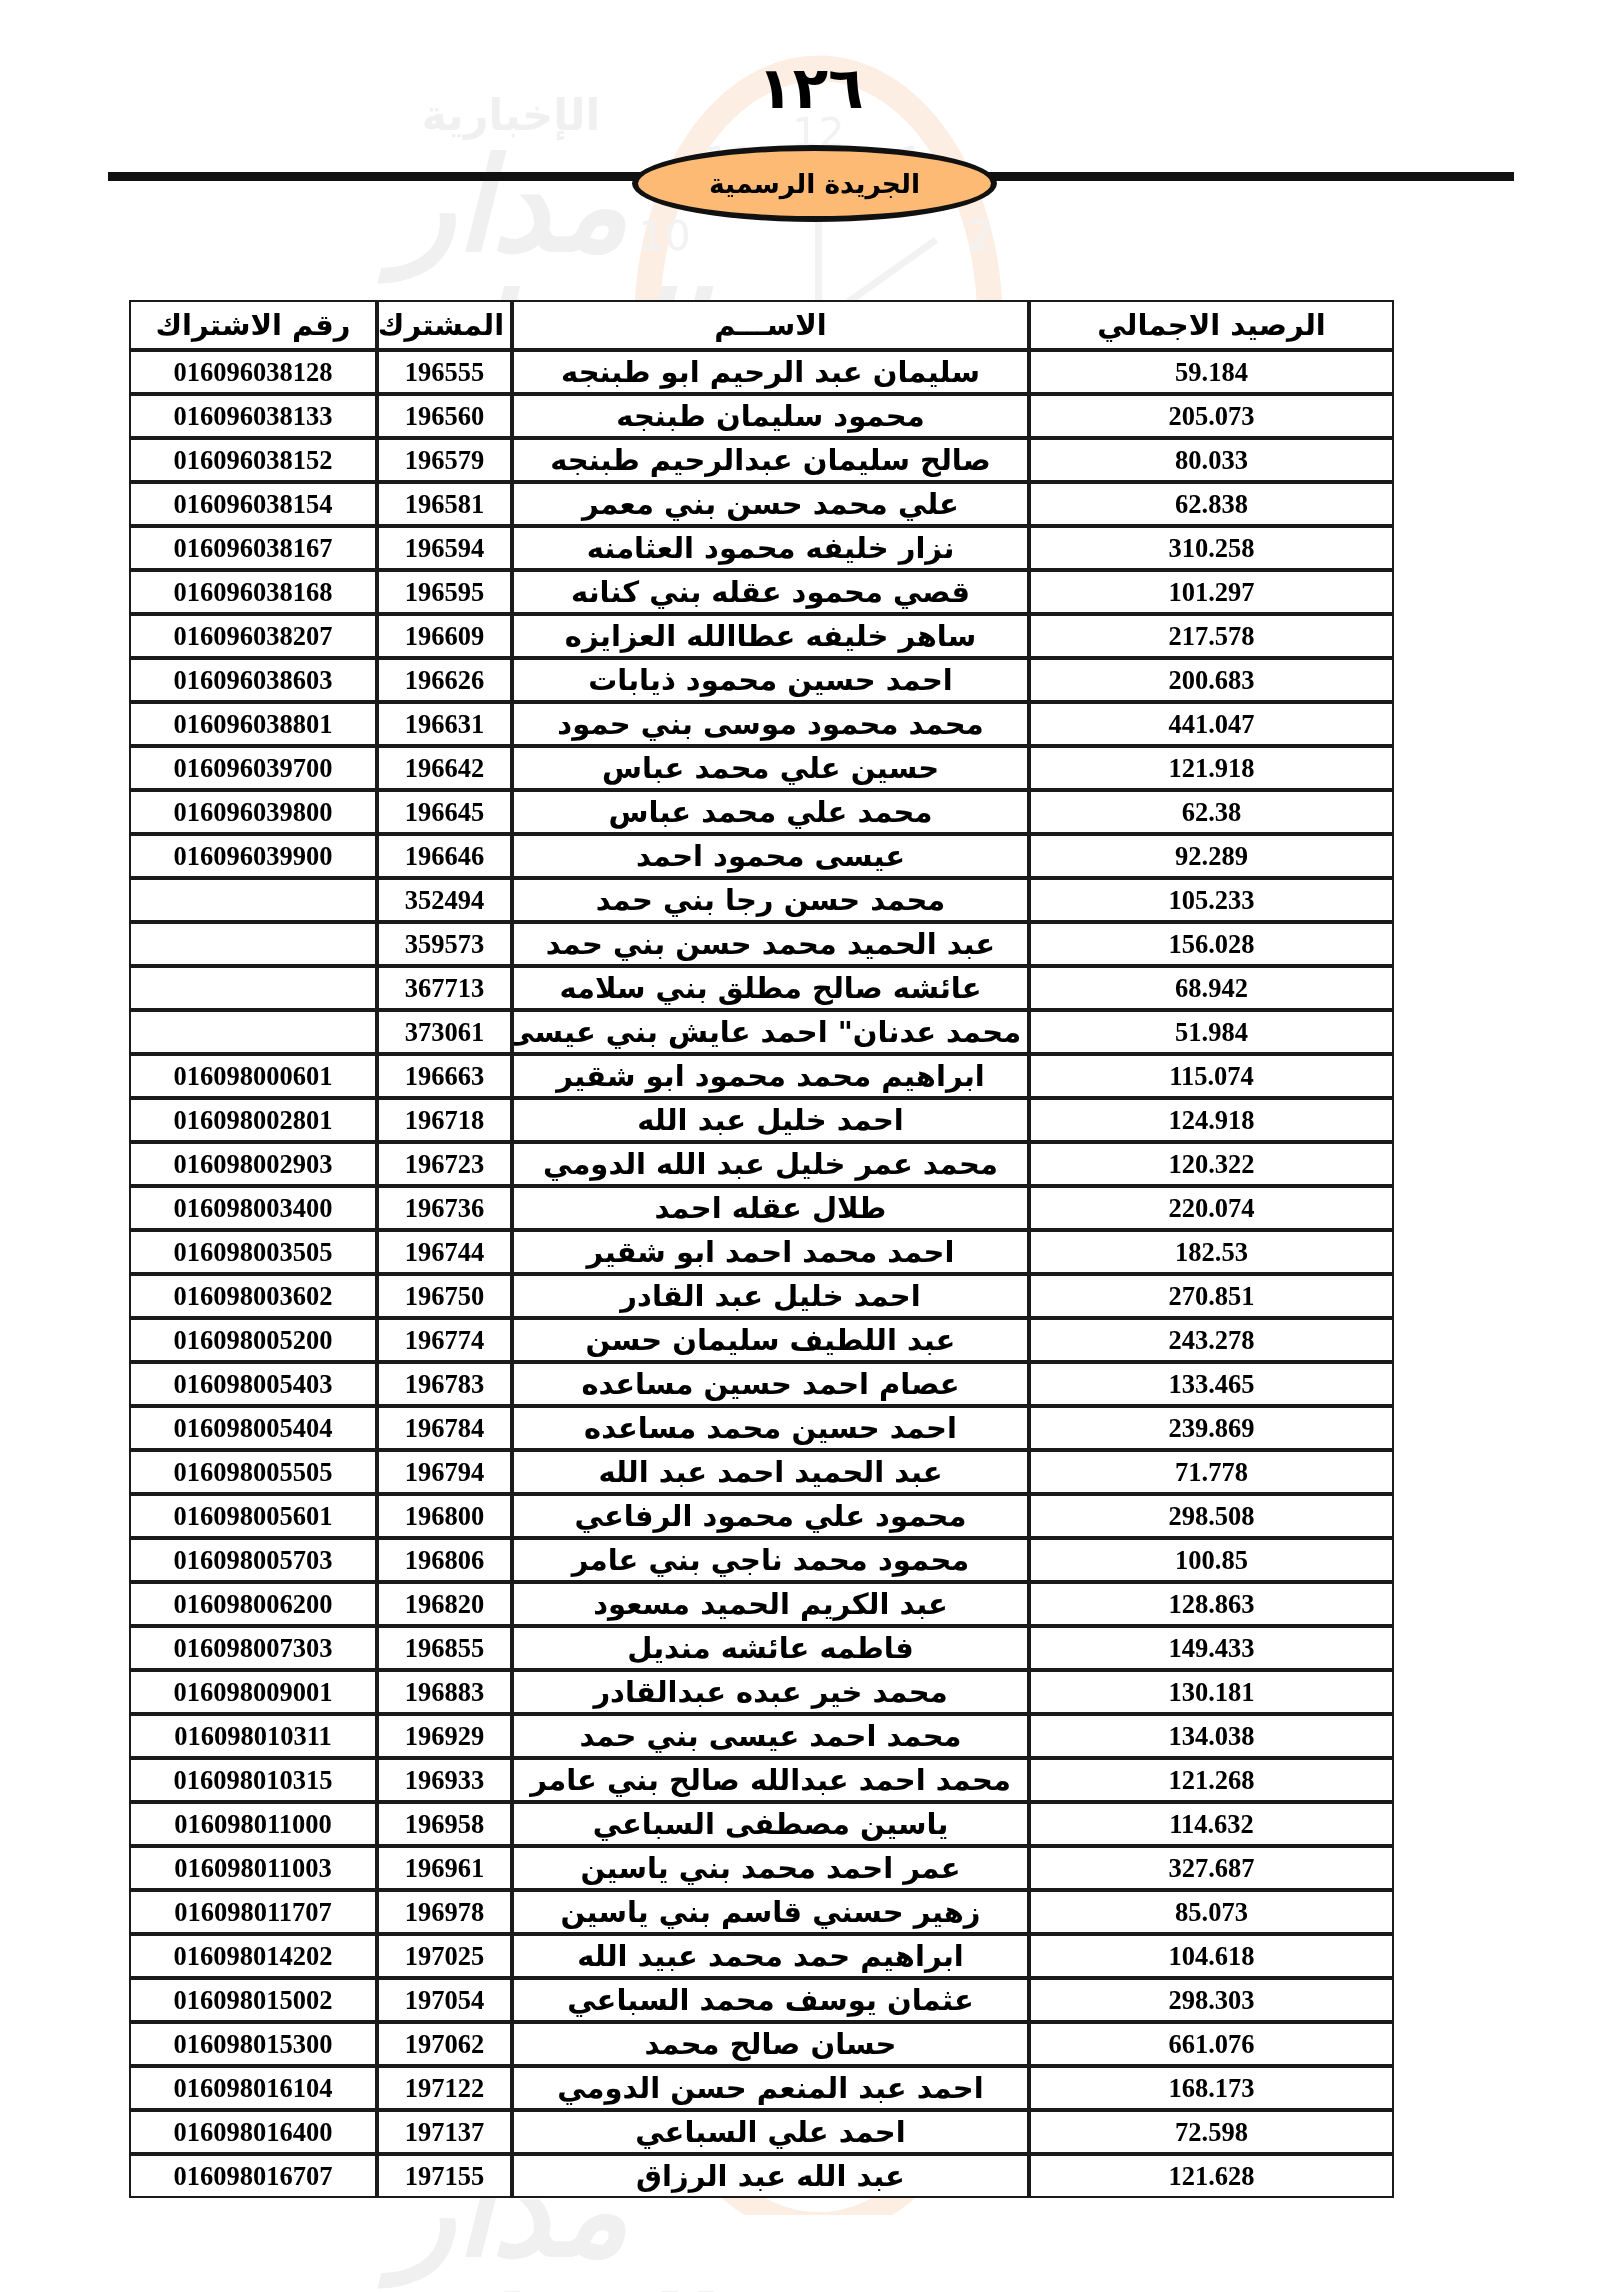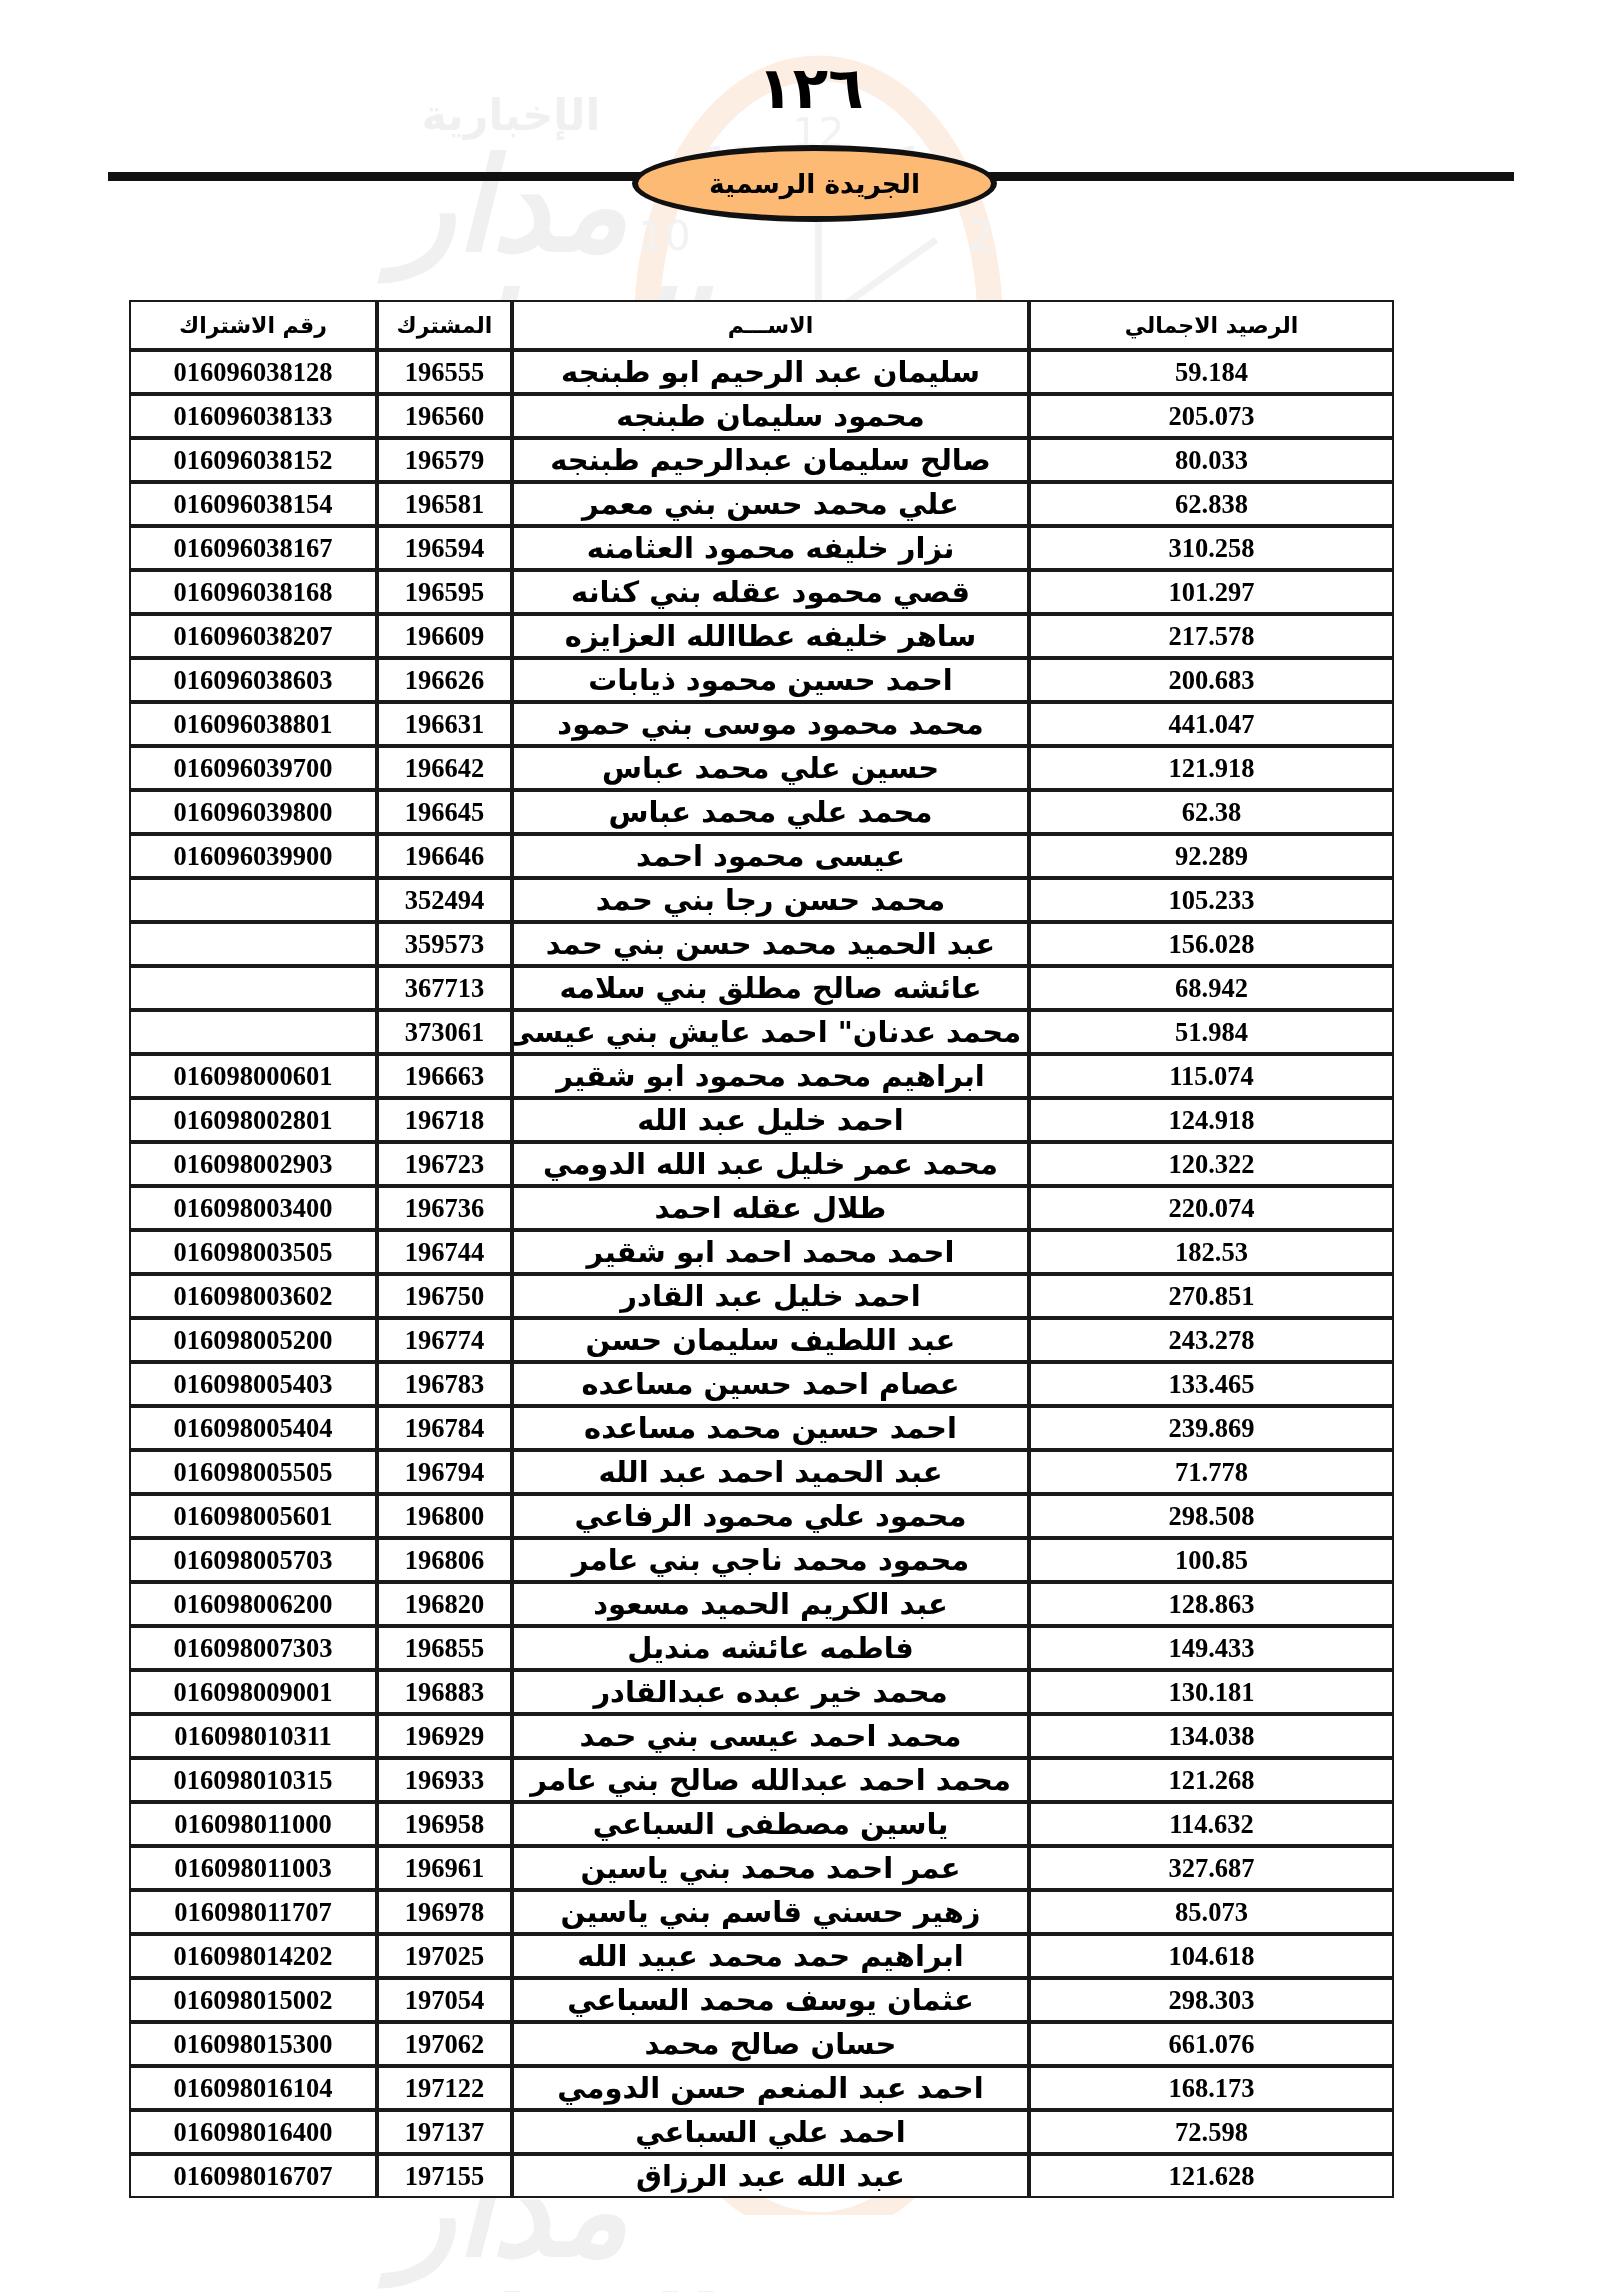--- a/index.html
+++ b/index.html
@@ -133,21 +133,21 @@
     text-align: center;
     vertical-align: middle;
     font-size: 22.5px;
     font-weight: bold;
     font-family: "DejaVu Sans", "Liberation Sans", sans-serif;
     white-space: nowrap;
     overflow: hidden;
     background: transparent;
   }
   table.ledger th {
-    font-size: 22px;
+    font-size: 29px;
     height: 46px;
   }
   table.ledger td.num {
     font-family: "Liberation Serif", "DejaVu Serif", serif;
     font-size: 26.5px;
     font-weight: bold;
     direction: ltr;
   }
   table.ledger td.name {
     font-size: 29px;

